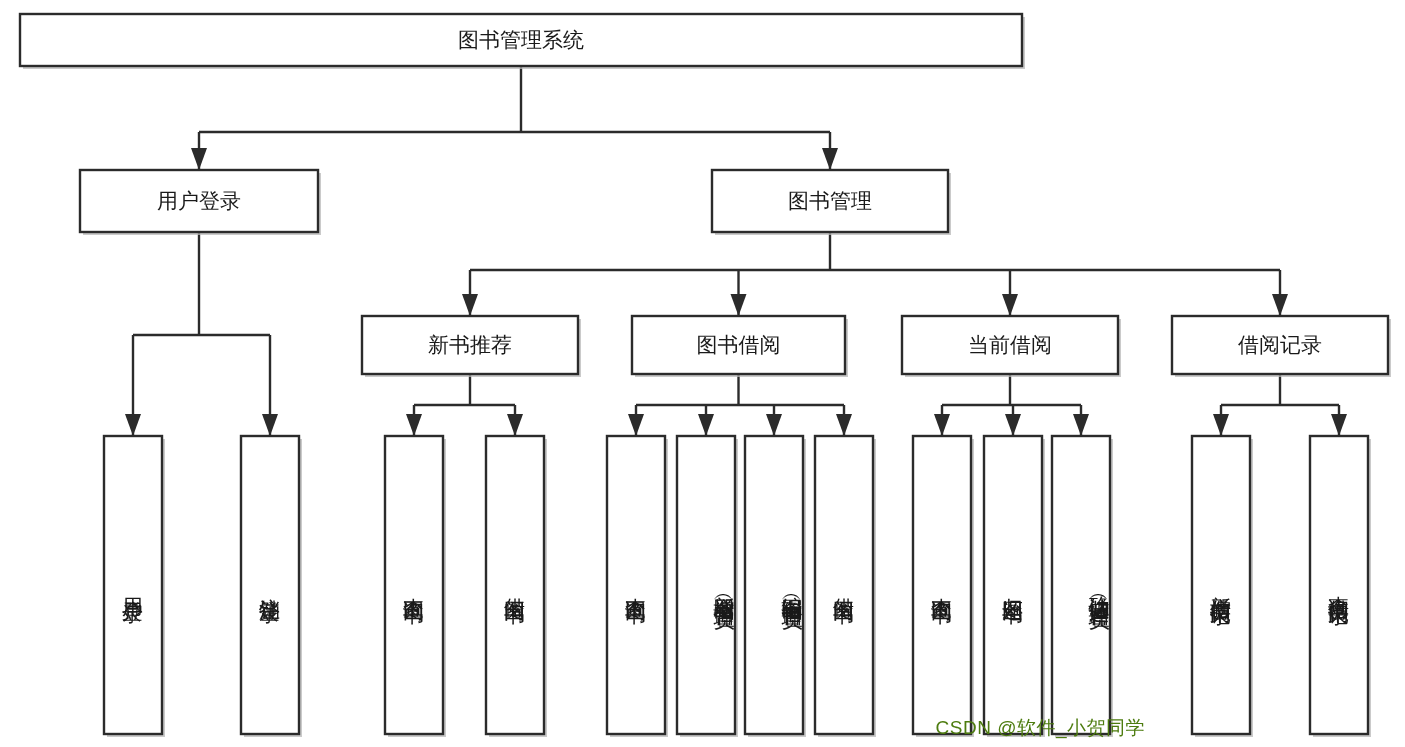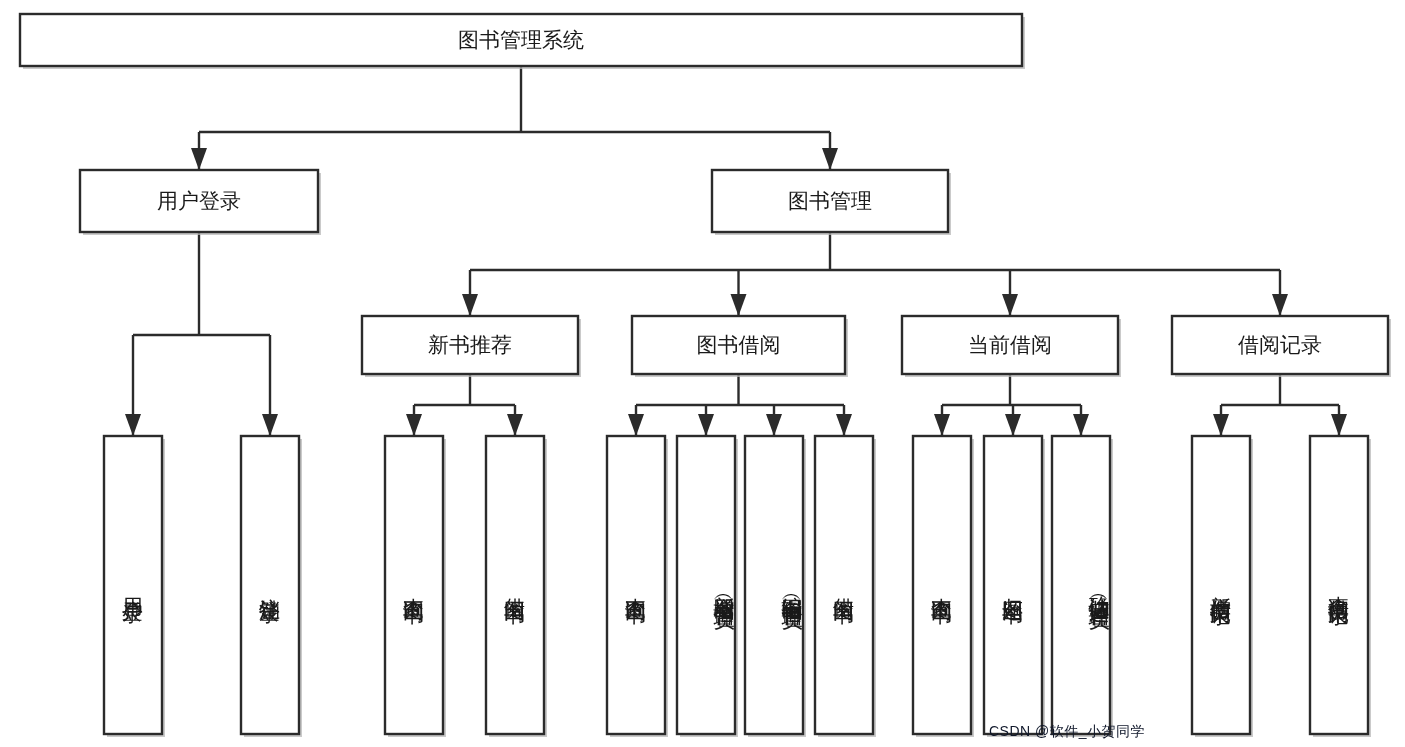--- a/index.html
+++ b/index.html
@@ -62,22 +62,22 @@
     color: #1a1a1a;
     letter-spacing: 2px;
     white-space: nowrap;
     pointer-events: none;
   }
   .watermark {
     position: absolute;
     right: 14px;
     bottom: 6px;
     font-family: "Liberation Sans", "DejaVu Sans", sans-serif;
-    font-size: 14px;
-    color: #0f172a;
+    font-size: 19px;
+    color: #4d7c0f;
     white-space: nowrap;
     letter-spacing: 0.5px;
   }
 </style>
 </head>
 <body>
 
 <div id="diagram-root">
 
   <svg class="diagram" viewBox="0 0 1405 747">

